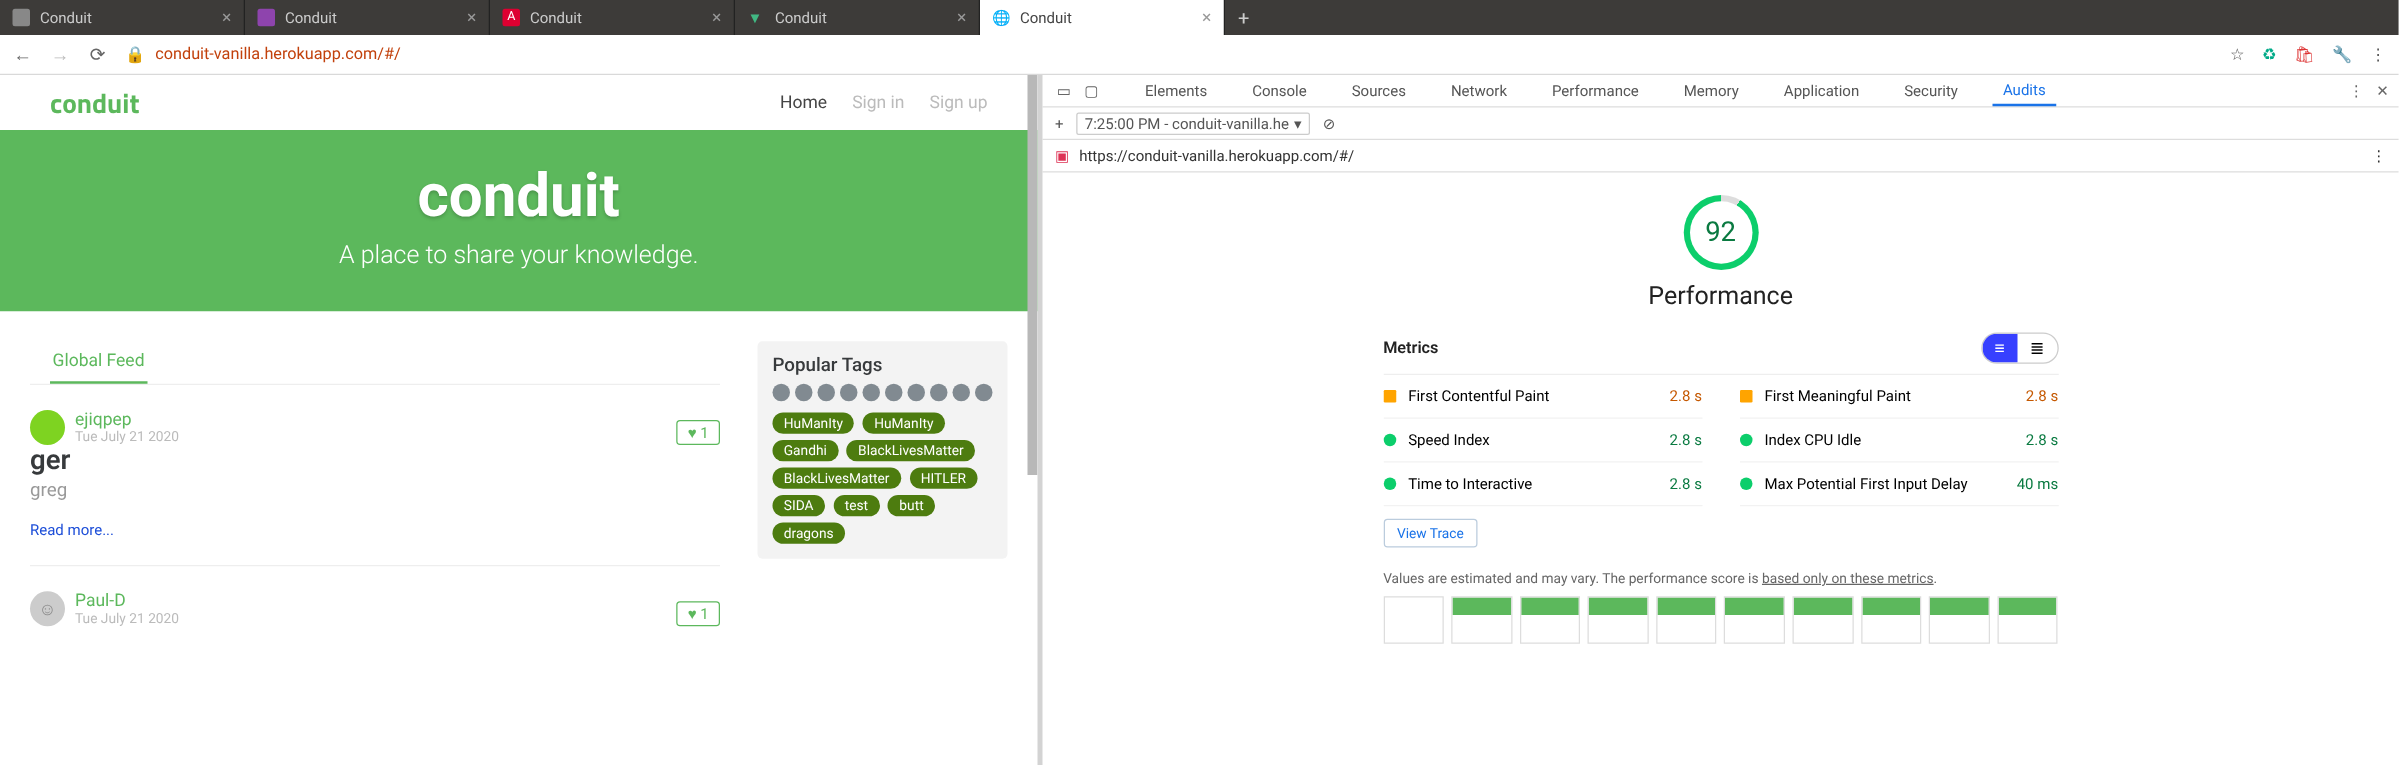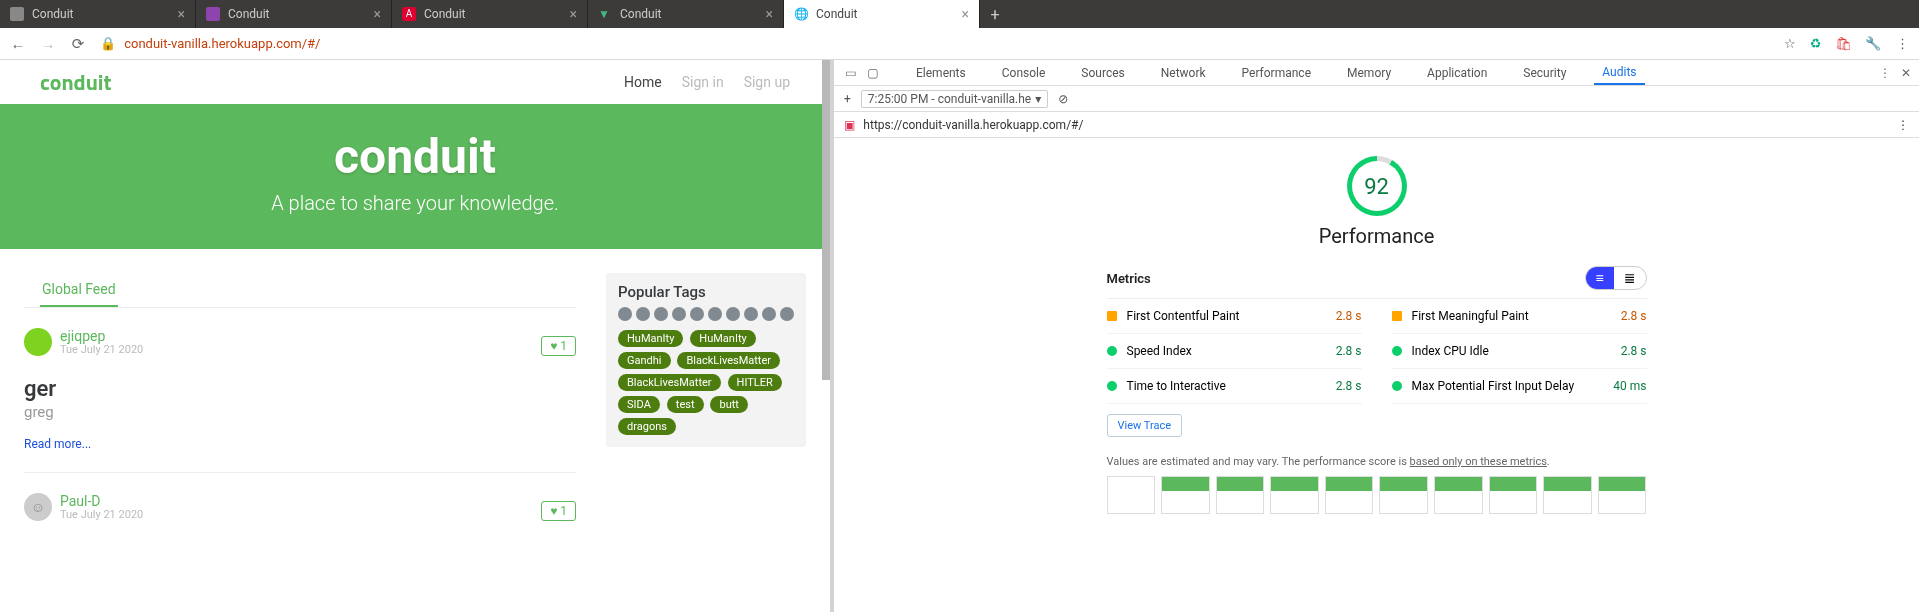--- a/index.html
+++ b/index.html
@@ -36,21 +36,21 @@
 .feed-tabs{border-bottom:1px solid #eee;padding-left:16px}
 .feed-tab{display:inline-block;padding:8px 2px;color:#5cb85c;border-bottom:2px solid #5cb85c;font-size:14px}
 .article{padding:20px 0;border-bottom:1px solid #eee}
 .art-meta{display:flex;align-items:flex-end;gap:8px}
 .avatar{width:28px;height:28px;border-radius:50%}
 .av-green{background:#7ed321}
 .av-gray{background:#ccc;display:flex;align-items:center;justify-content:center;color:#888;font-size:14px}
 .art-author{color:#5cb85c;font-size:14px;line-height:1}
 .art-date{color:#bbb;font-size:11px}
 .like-btn{margin-left:auto;border:1px solid #5cb85c;border-radius:3px;padding:2px 8px;color:#5cb85c;font-size:12px;display:flex;align-items:center;gap:3px}
-.art-title{font-size:22px;color:#373a3c;margin-top:20px;font-weight:600}
+.art-title{font-size:22px;color:#373a3c;margin-top:0;font-weight:600}
 .art-desc{color:#999;font-size:15px;margin-top:2px}
 .read-more{color:#1d4ed8;font-size:12px;margin-top:16px;display:inline-block}
 .sidebar{width:200px}
 .tag-box{background:#f3f3f3;border-radius:4px;padding:10px 12px}
 .tag-box h6{font-size:15px;color:#373a3c;margin-bottom:6px;font-weight:500}
 .pill-row{display:flex;gap:4px;margin-bottom:6px}
 .pill-dark{width:14px;height:14px;border-radius:8px;background:#818a91;display:inline-block}
 .tag-pill{display:inline-block;background:#4d7c0f;color:#fff;border-radius:10px;padding:2px 9px;font-size:11px;margin:2px 3px 2px 0}
 
 .dt-top{height:26px;border-bottom:1px solid #ddd;display:flex;align-items:center;padding:0 8px;font-size:12px;color:#555;gap:4px}

